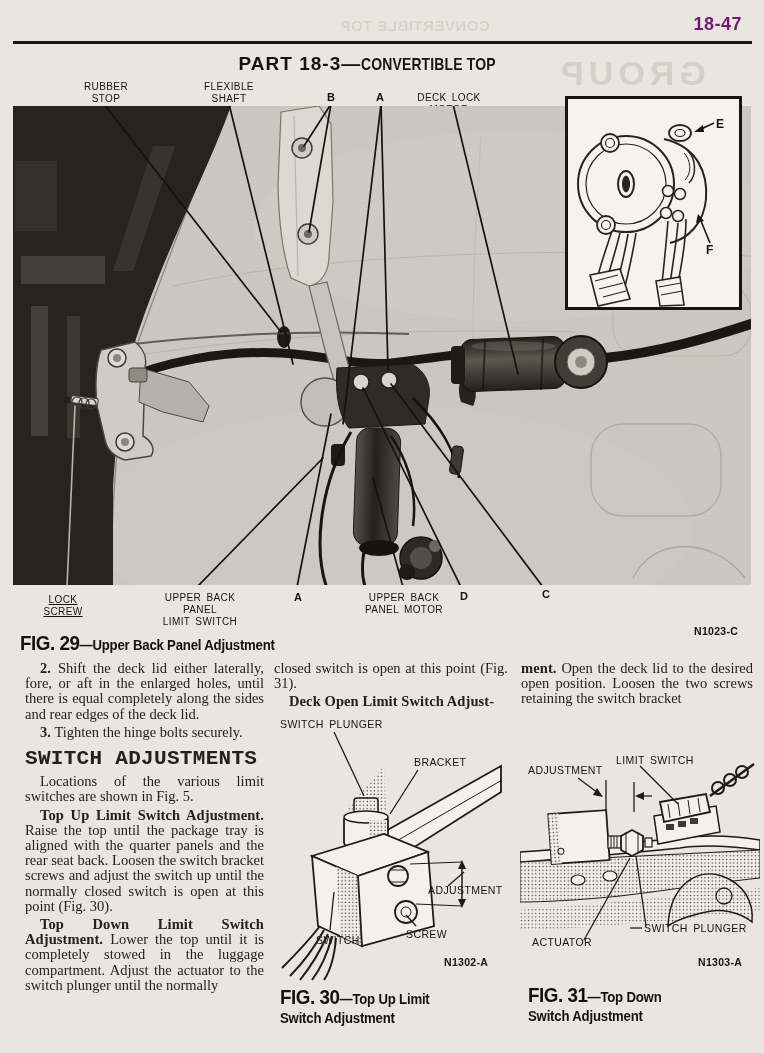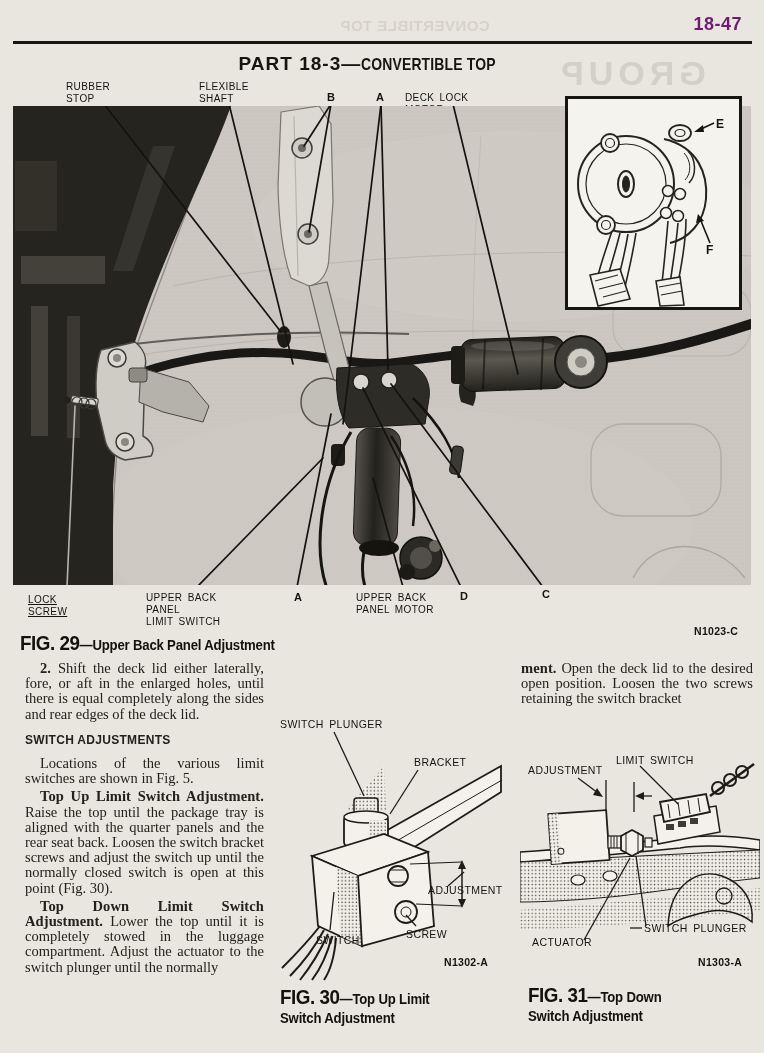--- a/index.html
+++ b/index.html
@@ -14,34 +14,34 @@
   .pagenum{position:absolute;top:14px;right:22px;font:bold 18px "Liberation Sans",sans-serif;
            letter-spacing:.5px;color:#701a75;}
   .rule{position:absolute;top:41px;left:13px;width:739px;height:3px;background:#17150f;}
   
   .ghost{position:absolute;font-family:"Liberation Sans",sans-serif;font-weight:bold;
          color:rgba(70,64,52,.11);transform:scaleX(-1);white-space:nowrap;}
   .ghost.g1{top:17px;left:340px;font-size:15px;letter-spacing:.5px;}
   .ghost.g2{top:54px;left:556px;font-size:34px;letter-spacing:5px;color:rgba(70,64,52,.13);}
   
   .plbl{position:absolute;font:10px "Liberation Sans",sans-serif;letter-spacing:.4px;
-        word-spacing:2px;color:#14130e;text-align:left;line-height:12px;}
+        word-spacing:2px;color:#14130e;text-align:center;line-height:12px;}
   .pletter{position:absolute;font:bold 11px "Liberation Sans",sans-serif;color:#14130e;}
   .pcode{position:absolute;font:bold 10.5px "Liberation Sans",sans-serif;letter-spacing:.3px;color:#14130e;margin-top:13px;}
   
   .figcap{position:absolute;font-family:"Liberation Sans",sans-serif;font-weight:bold;color:#12110c;
           transform:scaleX(.94);transform-origin:left top;white-space:nowrap;}
   .figcap .big{font-size:20px;letter-spacing:-.5px;}
   .figcap .small{font-size:14px;letter-spacing:-.2px;}
   .figcap .line2{font-size:14px;letter-spacing:-.2px;line-height:18px;}
   
   .col{position:absolute;top:661px;font-size:14.5px;line-height:15.2px;text-align:justify;color:#22211b;}
   .col p{margin:0 0 3px 0;text-indent:15px;}
   .col p.noind{text-indent:0;}
-  .col h3{font-size:12px;margin:11px 0 8px 0;letter-spacing:.3px;font-family:Liberation Sans, sans-serif;}
+  .col h3{font-size:21px;margin:11px 0 8px 0;letter-spacing:.3px;font-family:Liberation Mono, monospace;}
   .col b{letter-spacing:.1px;}
   
   .inset{position:absolute;left:565px;top:96px;width:177px;height:214px;background:#f5f3ed;
          border:3px solid #17150f;box-sizing:border-box;}
   svg text{font-family:"Liberation Sans",sans-serif;}
   .svglbl{font-size:10.5px;letter-spacing:.4px;word-spacing:2px;fill:#14130e;}
   .svgletter{font-weight:bold;font-size:12px;fill:#14130e;}
   .svgcode{font-weight:bold;font-size:10.5px;letter-spacing:.3px;fill:#14130e;}
 </style>
 </head>
@@ -52,21 +52,21 @@
   <span class="hp">PART 18-3—</span><span class="hc">CONVERTIBLE TOP</span>
 </div>
 <div class="pagenum">18-47</div>
 <div class="rule"></div>
 <div class="ghost g2">GROUP</div>
 
 <div class="plbl" style="left:66px;top:81px;width:80px;">
   <div>RUBBER</div>
   <div>STOP</div>
 </div>
-<div class="plbl" style="left:199px;top:81px;width:80px;">
+<div class="plbl" style="left:189px;top:81px;width:80px;">
   <div>FLEXIBLE</div>
   <div>SHAFT</div>
 </div>
 <div class="pletter" style="left:327px;top:91px;">B</div>
 <div class="pletter" style="left:376px;top:91px;">A</div>
 <div class="plbl" style="left:405px;top:92px;width:88px;">
   <div>DECK LOCK</div>
   <div>MOTOR</div>
 </div>
 
@@ -255,27 +255,30 @@
 <div class="pletter" style="left:460px;top:590px;">D</div>
 <div class="pletter" style="left:542px;top:588px;">C</div>
 <div class="pcode" style="left:694px;top:612px;">N1023-C</div>
 
 <div class="figcap" style="left:20px;top:632px;">
   <span class="big">FIG. 29</span><span class="small">—Upper Back Panel Adjustment</span>
 </div>
 
 <div class="col" style="left:25px;width:239px;">
   <p><b>2.</b> <span>Shift the deck lid either laterally, fore, or aft in the enlarged holes, until there is equal completely along the sides and rear edges of the deck lid.</span></p>
+  <p><b>3.</b> <span>Tighten the hinge bolts securely.</span></p>
   <h3>SWITCH ADJUSTMENTS</h3>
   <p><span>Locations of the various limit switches are shown in Fig. 5.</span></p>
   <p><b>Top Up Limit Switch Adjustment.</b> <span>Raise the top until the package tray is aligned with the quarter panels and the rear seat back. Loosen the switch bracket screws and adjust the switch up until the normally closed switch is open at this point (Fig. 30).</span></p>
   <p><b>Top Down Limit Switch Adjustment.</b> <span>Lower the top until it is completely stowed in the luggage compartment. Adjust the actuator to the switch plunger until the normally</span></p>
 </div>
 
 <div class="col" style="left:274px;width:234px;">
+  <p class="noind"><span>closed switch is open at this point (Fig. 31).</span></p>
+  <p><b>Deck Open Limit Switch Adjust-</b></p>
 </div>
 
 <div class="col" style="left:521px;width:232px;">
   <p class="noind"><b>ment.</b> <span>Open the deck lid to the desired open position. Loosen the two screws retaining the switch bracket</span></p>
 </div>
 
 <svg class="abs" style="left:276px;top:714px;" width="236" height="270" viewBox="0 0 236 270">
   <defs>
     <pattern id="d30" width="3.6" height="3.6" patternUnits="userSpaceOnUse">
       <rect width="3.6" height="3.6" fill="#f0eee7"></rect>

